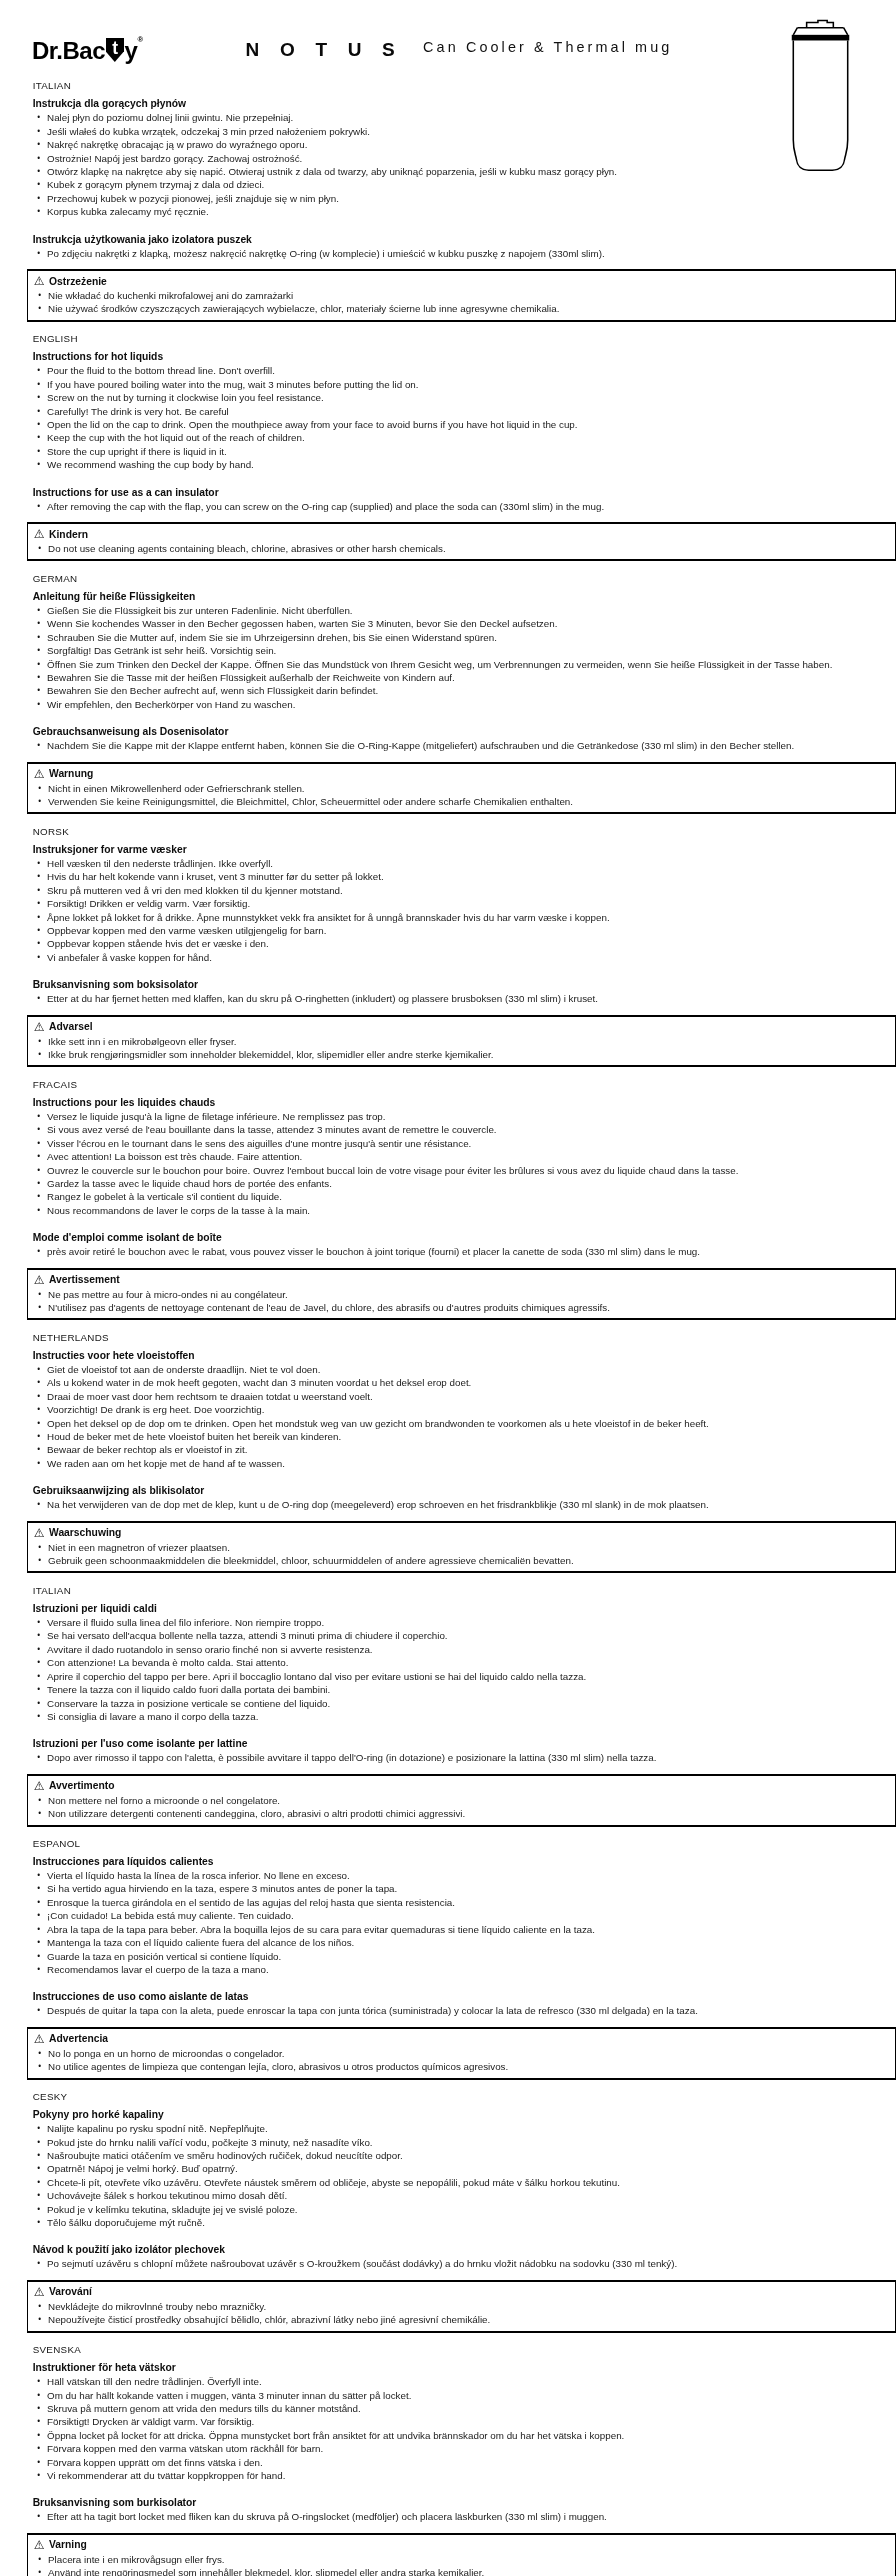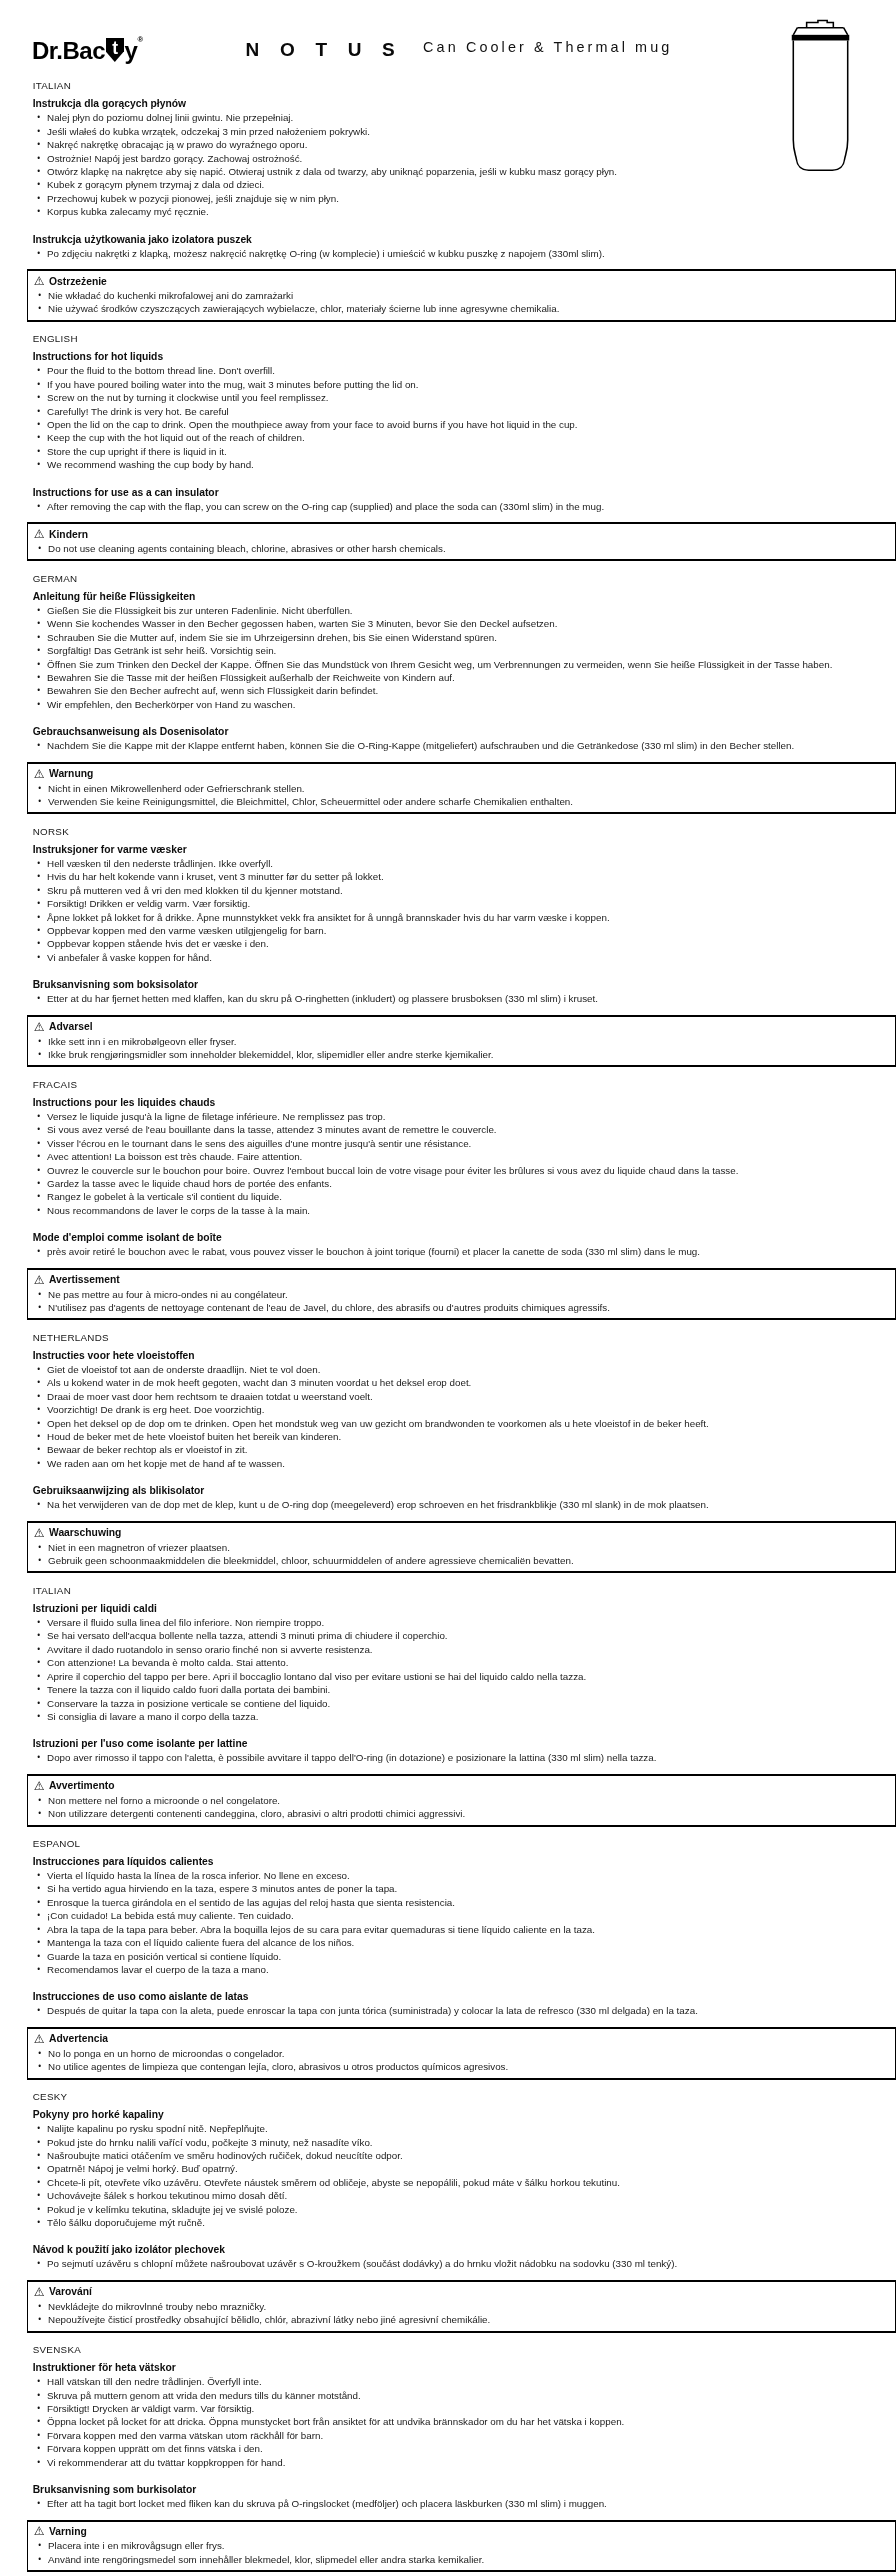--- a/index.html
+++ b/index.html
@@ -102,21 +102,21 @@
     </div>
   </section>
 
   <section class="lang-section">
     <div class="lang-label">ENGLISH</div>
     <div class="block hot-block">
       <h3 class="heading">Instructions for hot liquids</h3>
       <ul class="bullets">
           <li>Pour the fluid to the bottom thread line. Don't overfill.</li>
           <li>If you have poured boiling water into the mug, wait 3 minutes before putting the lid on.</li>
-          <li>Screw on the nut by turning it clockwise until you feel remplissez.</li>
+          <li>Screw on the nut by turning it clockwise loin you feel resistance.</li>
           <li>Carefully! The drink is very hot. Be careful</li>
           <li>Open the lid on the cap to drink. Open the mouthpiece away from your face to avoid burns if you have hot liquid in the cup.</li>
           <li>Keep the cup with the hot liquid out of the reach of children.</li>
           <li>Store the cup upright if there is liquid in it.</li>
           <li>We recommend washing the cup body by hand.</li>
         </ul>
     </div>
     <div class="block can-block">
       <h3 class="heading">Instructions for use as a can insulator</h3>
       <ul class="bullets">
@@ -364,20 +364,21 @@
         </ul>
     </div>
   </section>
 
   <section class="lang-section">
     <div class="lang-label">SVENSKA</div>
     <div class="block hot-block">
       <h3 class="heading">Instruktioner för heta vätskor</h3>
       <ul class="bullets">
           <li>Häll vätskan till den nedre trådlinjen. Överfyll inte.</li>
+          <li>Om du har hällt kokande vatten i muggen, vänta 3 minuter innan du sätter på locket.</li>
           <li>Skruva på muttern genom att vrida den medurs tills du känner motstånd.</li>
           <li>Försiktigt! Drycken är väldigt varm. Var försiktig.</li>
           <li>Öppna locket på locket för att dricka. Öppna munstycket bort från ansiktet för att undvika brännskador om du har het vätska i koppen.</li>
           <li>Förvara koppen med den varma vätskan utom räckhåll för barn.</li>
           <li>Förvara koppen upprätt om det finns vätska i den.</li>
           <li>Vi rekommenderar att du tvättar koppkroppen för hand.</li>
         </ul>
     </div>
     <div class="block can-block">
       <h3 class="heading">Bruksanvisning som burkisolator</h3>

